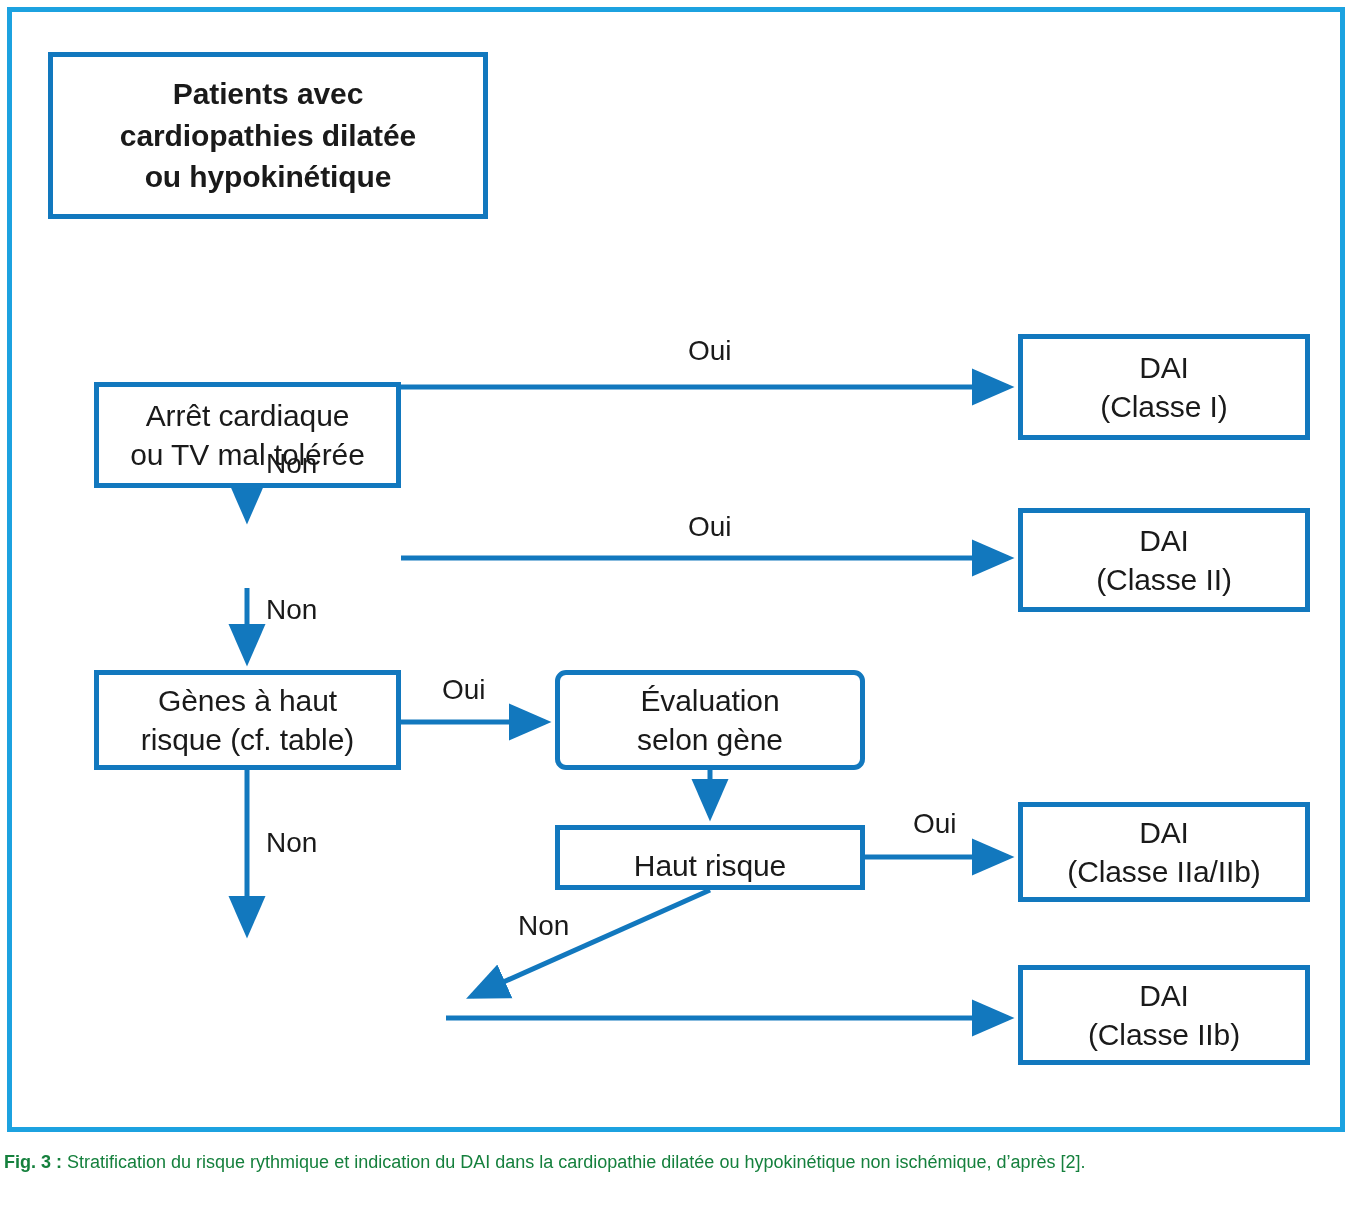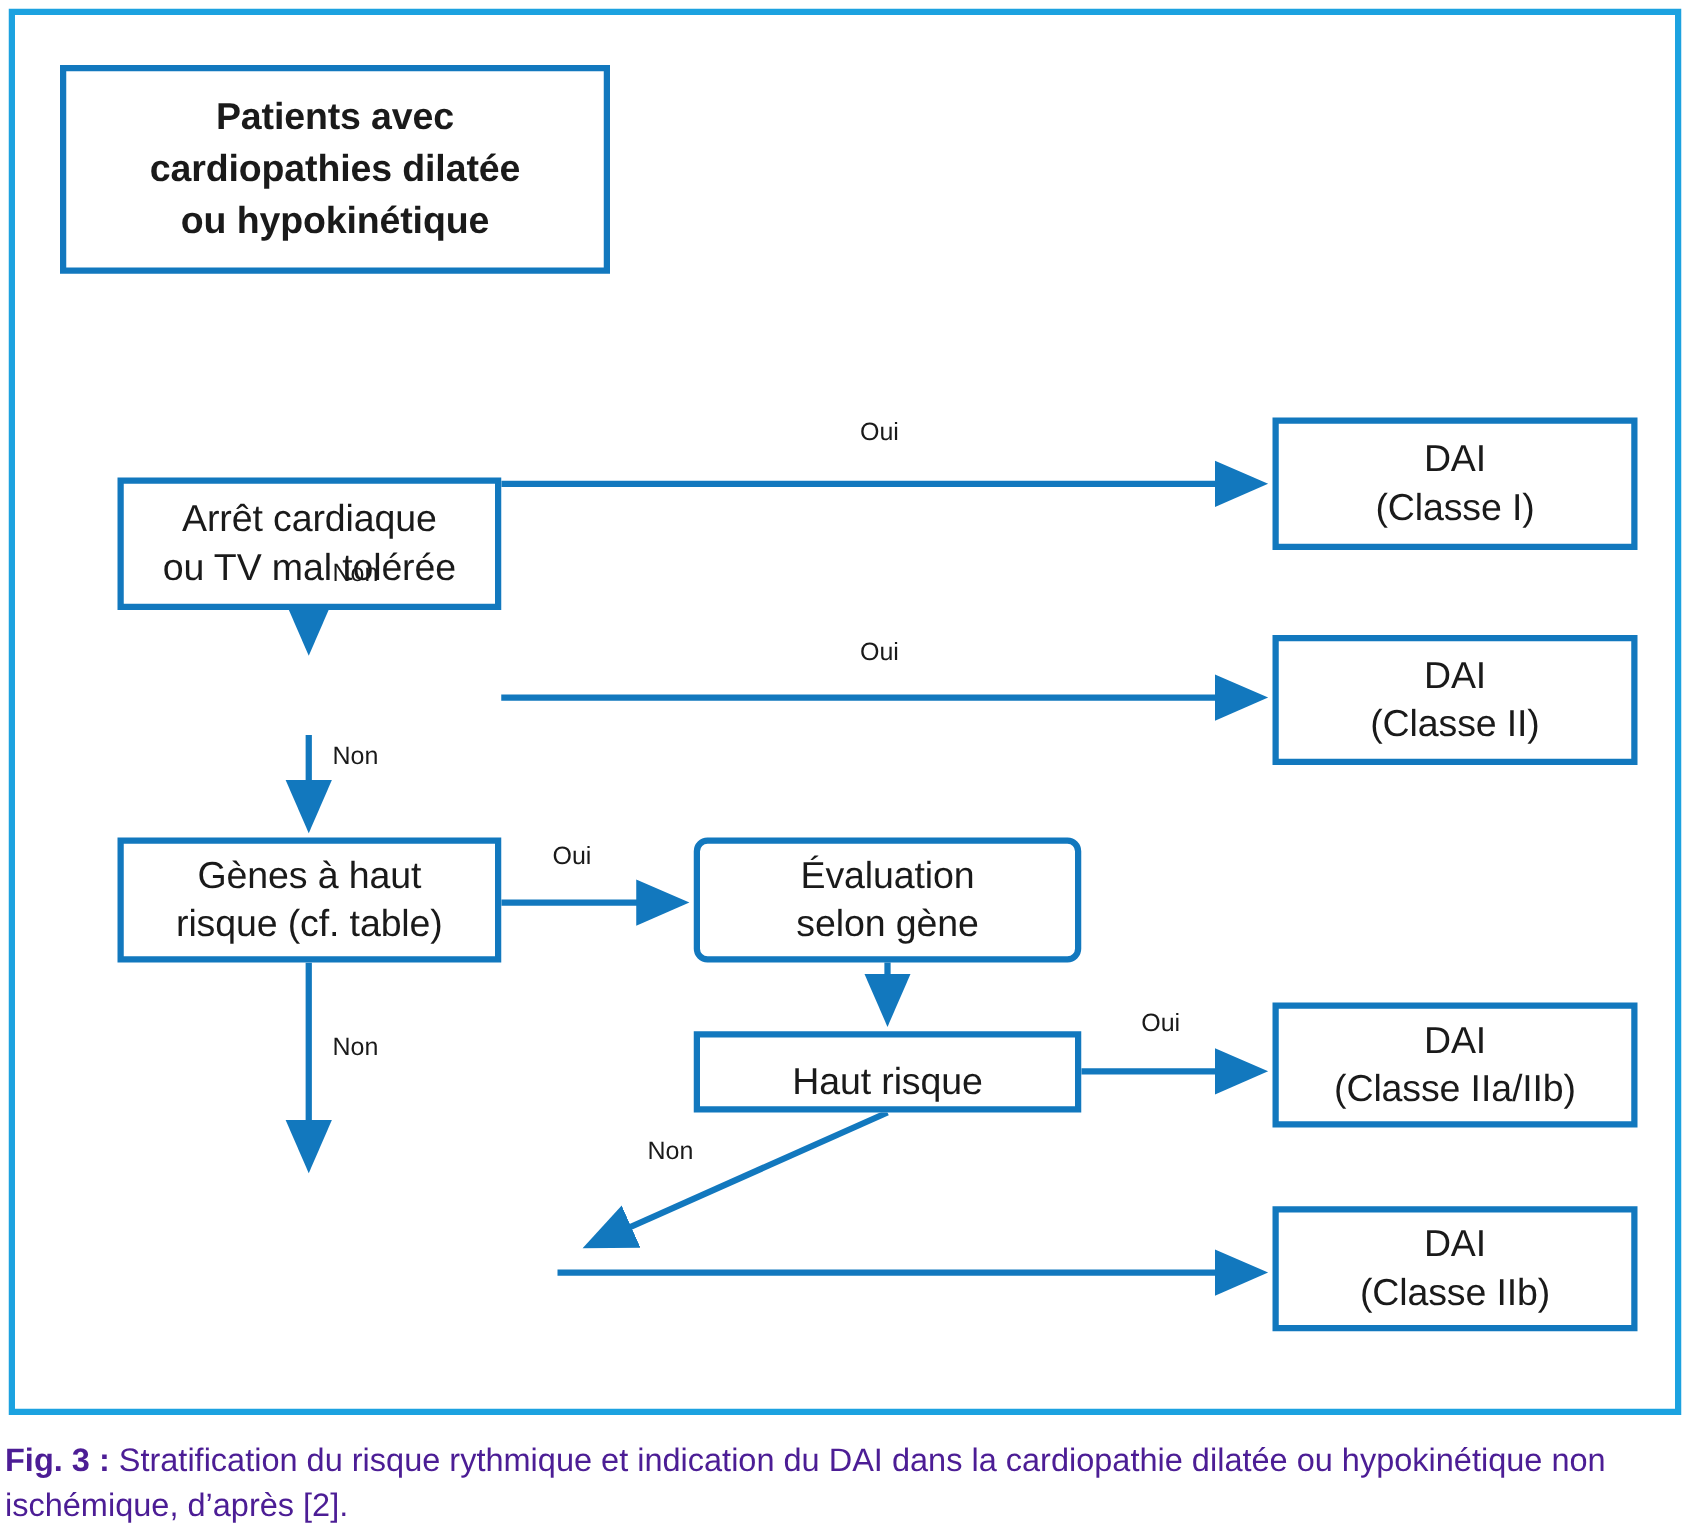--- a/index.html
+++ b/index.html
@@ -79,43 +79,43 @@
   #node-eval           { left: 555px;  top: 670px;  width: 310px;  height: 100px; border-radius: 11px; }
   #node-hautrisque     { left: 555px;  top: 825px;  width: 310px;  height: 65px; align-items: flex-end;  }
   #node-dai1           { left: 1018px; top: 334px;  width: 292px;  height: 106px; }
   #node-dai2           { left: 1018px; top: 508px;  width: 292px;  height: 104px; }
   #node-dai3           { left: 1018px; top: 802px;  width: 292px;  height: 100px; }
   #node-dai4           { left: 1018px; top: 965px;  width: 292px;  height: 100px; }
 
   
   .edge-label {
     position: absolute;
-    font-size: 20px;
+    font-size: 28px;
     color: #1a1a1a;
     font-family: "Liberation Sans", sans-serif;
     white-space: nowrap;
   }
   #lbl-oui-1   { left: 688px; top: 335px; }
   #lbl-non-1   { left: 266px; top: 448px; }
   #lbl-oui-2   { left: 688px; top: 511px; }
   #lbl-non-2   { left: 266px; top: 594px; }
   #lbl-oui-3   { left: 442px; top: 674px; }
   #lbl-non-3   { left: 266px; top: 827px; }
   #lbl-oui-4   { left: 913px; top: 808px; }
   #lbl-non-4   { left: 518px; top: 910px; }
 
   
   .caption {
     position: absolute;
     left: 4px;
     top: 1150px;
     width: 1352px;
-    font-size: 26px;
+    font-size: 18px;
     line-height: 1.40;
-    color: #4c1d95;
+    color: #15803d;
     font-family: "Liberation Sans", sans-serif;
   }
   .caption b { font-weight: bold; }
 </style>
 </head>
 <body>
 
 <div id="figure-root">
 
   <div class="outer-frame"></div>

